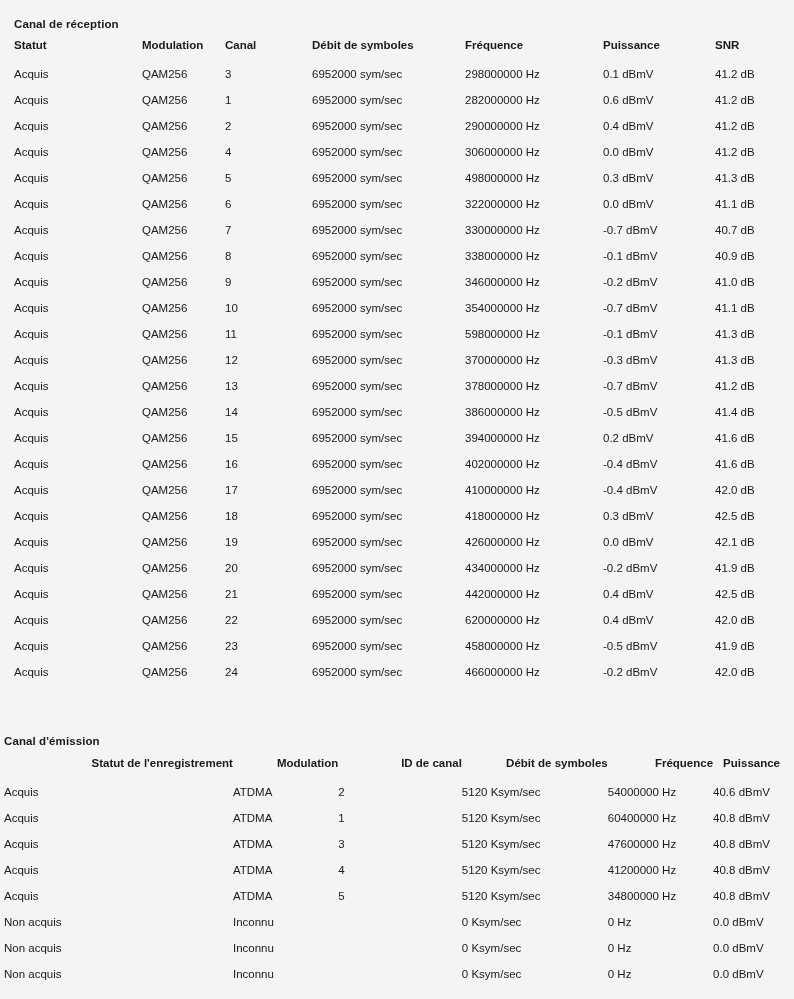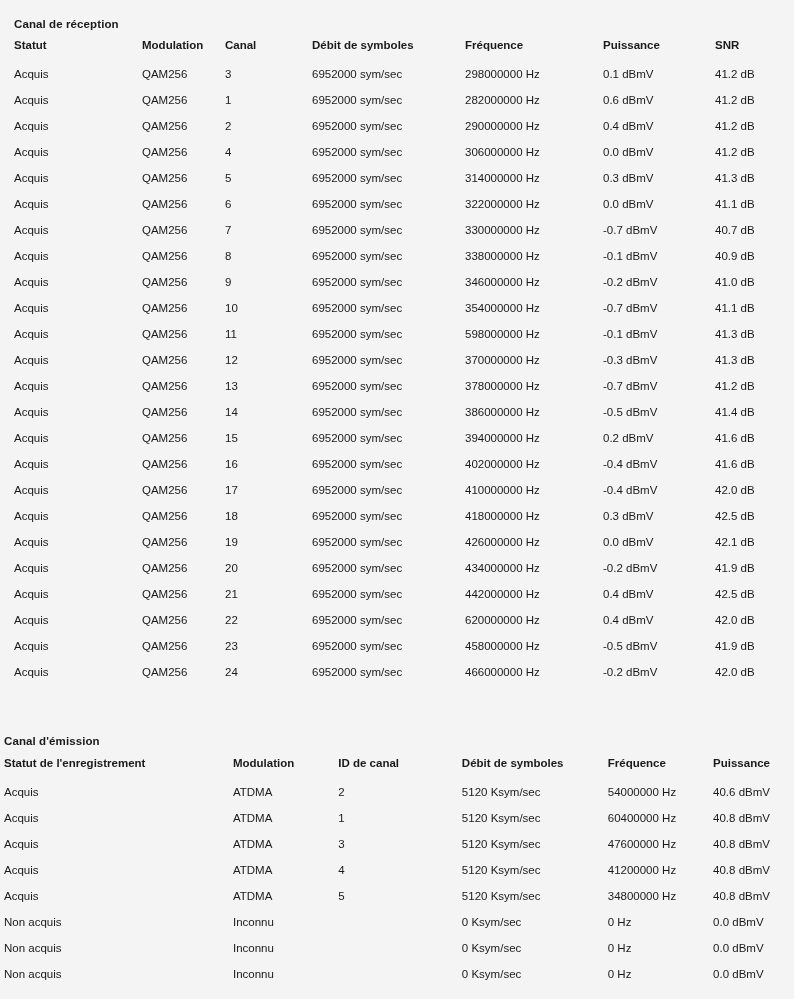--- a/index.html
+++ b/index.html
@@ -83,21 +83,21 @@
   .section-tx .section-title {
     padding-bottom: 0;
   }
   .tbl-tx col.c-regstat    { width: 226px; }
   .tbl-tx col.c-modulation { width: 104px; }
   .tbl-tx col.c-chanid     { width: 122px; }
   .tbl-tx col.c-rate       { width: 144px; }
   .tbl-tx col.c-freq       { width: 104px; }
   .tbl-tx col.c-power      { width: 66px; }
 
-  .tbl-tx thead th { height: 31px; }
+  .tbl-tx thead th { height: 31px; text-align: right; }
   .tbl-tx tbody tr:first-child td { height: 27px; }
 </style>
 </head>
 <body>
 
 <div class="page">
 
   <div class="section section-rx">
     <div class="section-title">Canal de réception</div>
 
@@ -157,21 +157,21 @@
             <td>6952000 sym/sec</td>
             <td>306000000 Hz</td>
             <td>0.0 dBmV</td>
             <td>41.2 dB</td>
           </tr>
         <tr>
             <td>Acquis</td>
             <td>QAM256</td>
             <td>5</td>
             <td>6952000 sym/sec</td>
-            <td>314000000 Hz</td>
+            <td>498000000 Hz</td>
             <td>0.3 dBmV</td>
             <td>41.3 dB</td>
           </tr>
         <tr>
             <td>Acquis</td>
             <td>QAM256</td>
             <td>6</td>
             <td>6952000 sym/sec</td>
             <td>322000000 Hz</td>
             <td>0.0 dBmV</td>

